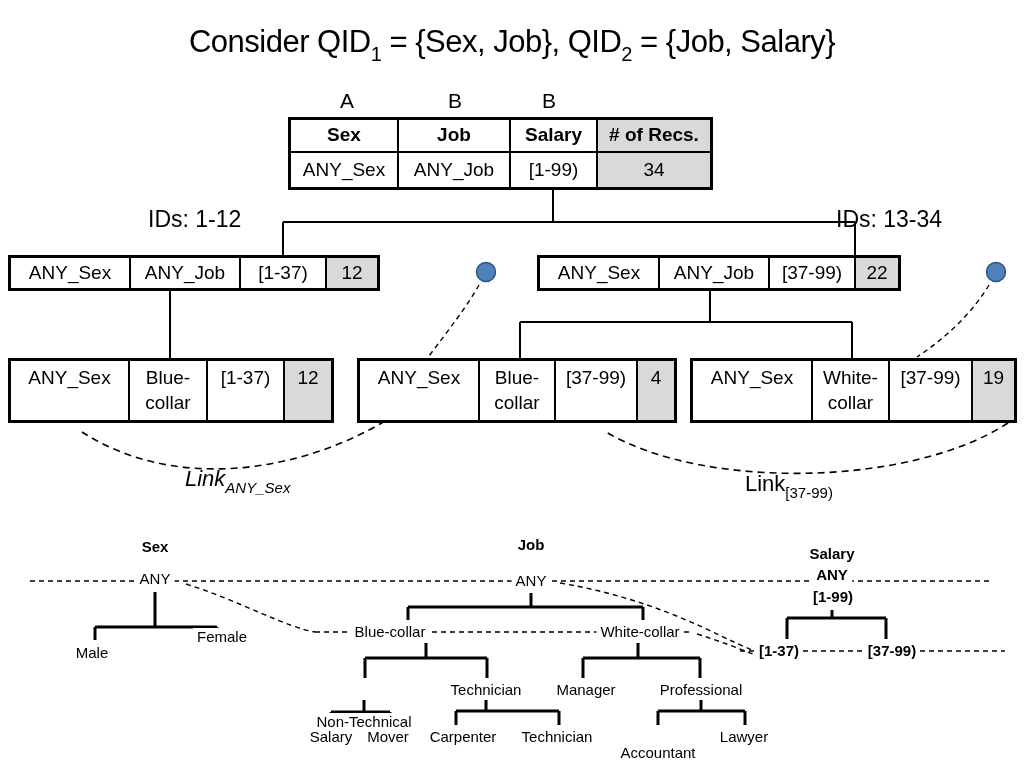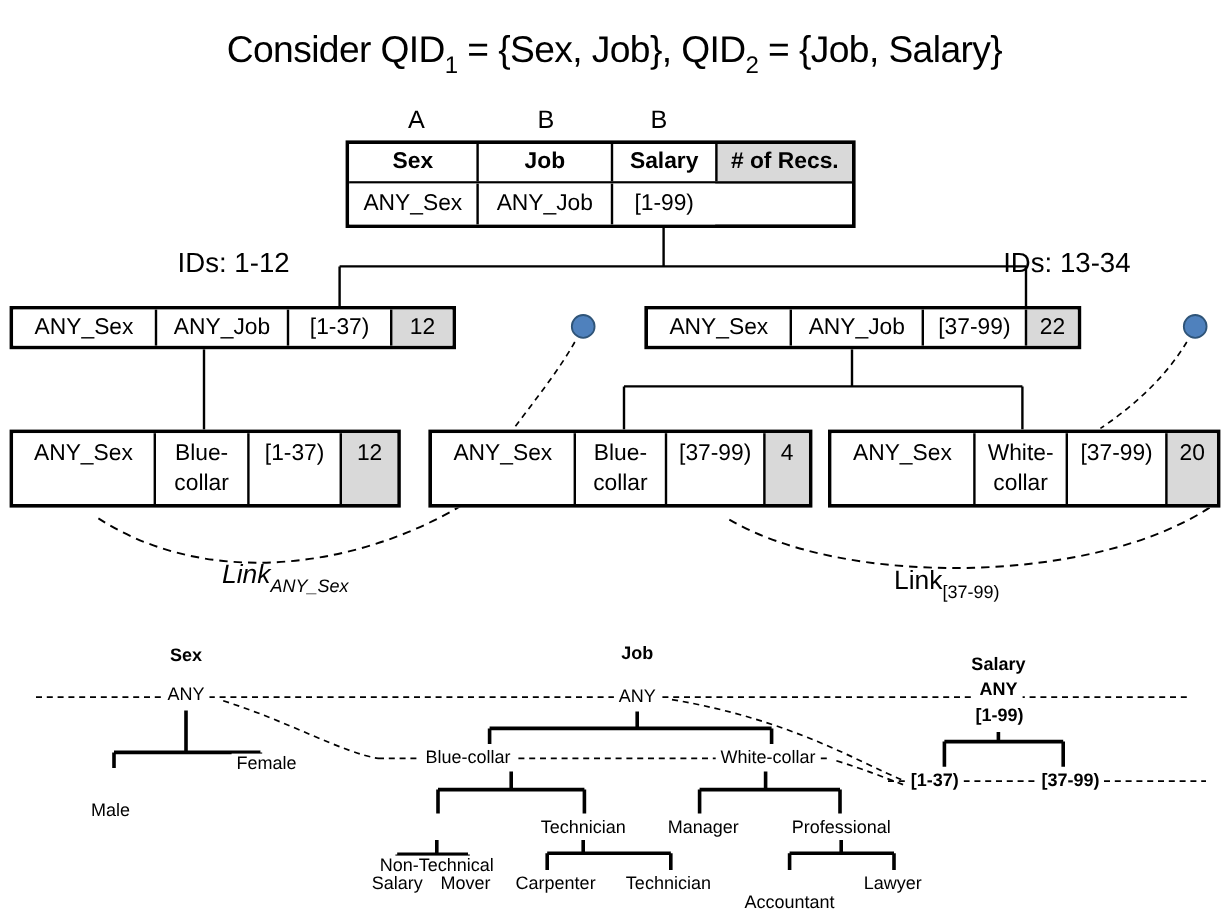--- a/index.html
+++ b/index.html
@@ -95,20 +95,21 @@
     <div class="trow hdr h31">
       <div class="tcell" style="width:106px">Sex</div>
       <div class="tcell" style="width:110px">Job</div>
       <div class="tcell" style="width:85px">Salary</div>
       <div class="tcell gray" style="width:112px"># of Recs.</div>
     </div>
     <div class="trow h34">
       <div class="tcell" style="width:106px">ANY_Sex</div>
       <div class="tcell" style="width:110px">ANY_Job</div>
       <div class="tcell" style="width:85px">[1-99)</div>
+      <div class="tcell gray" style="width:112px">34</div>
     </div>
   </div>
 
   <div class="abs ids" style="left:148px;top:206px;">IDs: 1-12</div>
   <div class="abs ids" style="left:836px;top:206px;">IDs: 13-34</div>
 
   <div class="qtable" style="left:8px;top:255px;">
     <div class="trow h30">
       <div class="tcell" style="width:118px">ANY_Sex</div>
       <div class="tcell" style="width:108px">ANY_Job</div>
@@ -139,34 +140,34 @@
       <div class="tcell" style="width:74px">Blue-collar</div>
       <div class="tcell" style="width:80px">[37-99)</div>
       <div class="tcell gray" style="width:36px">4</div>
     </div>
   </div>
   <div class="qtable" style="left:690px;top:358px;">
     <div class="trow h54">
       <div class="tcell" style="width:118px">ANY_Sex</div>
       <div class="tcell" style="width:75px">White-collar</div>
       <div class="tcell" style="width:81px">[37-99)</div>
-      <div class="tcell gray" style="width:41px">20</div>
+      <div class="tcell gray" style="width:41px">19</div>
     </div>
   </div>
 
   <div class="abs linklabel" style="left:185px;top:466px;font-style:italic;">
     <span>Link</span><sub>ANY_Sex</sub>
   </div>
   <div class="abs linklabel" style="left:745px;top:471px;">
     <span>Link</span><sub>[37-99)</sub>
   </div>
 
   <div class="tx b" style="left:155px;top:538px;">Sex</div>
   <div class="tx" style="left:155px;top:570px;">ANY</div>
-  <div class="tx" style="left:92px;top:644px;margin-top:23px;">Male</div>
+  <div class="tx" style="left:92px;top:644px;">Male</div>
   <div class="tx" style="left:222px;top:628px;">Female</div>
 
   <div class="tx b" style="left:531px;top:536px;">Job</div>
   <div class="tx" style="left:531px;top:572px;">ANY</div>
   <div class="tx" style="left:390px;top:623px;">Blue-collar</div>
   <div class="tx" style="left:640px;top:623px;">White-collar</div>
   <div class="tx" style="left:364px;top:713px;">Non-Technical</div>
   <div class="tx" style="left:486px;top:681px;">Technician</div>
   <div class="tx" style="left:586px;top:681px;">Manager</div>
   <div class="tx" style="left:701px;top:681px;">Professional</div>

